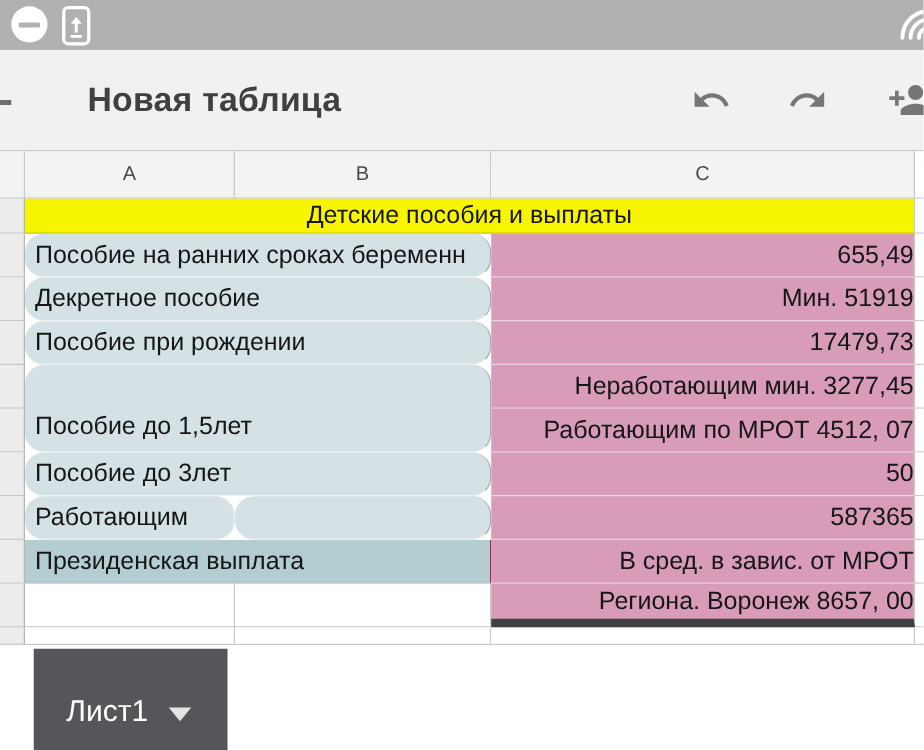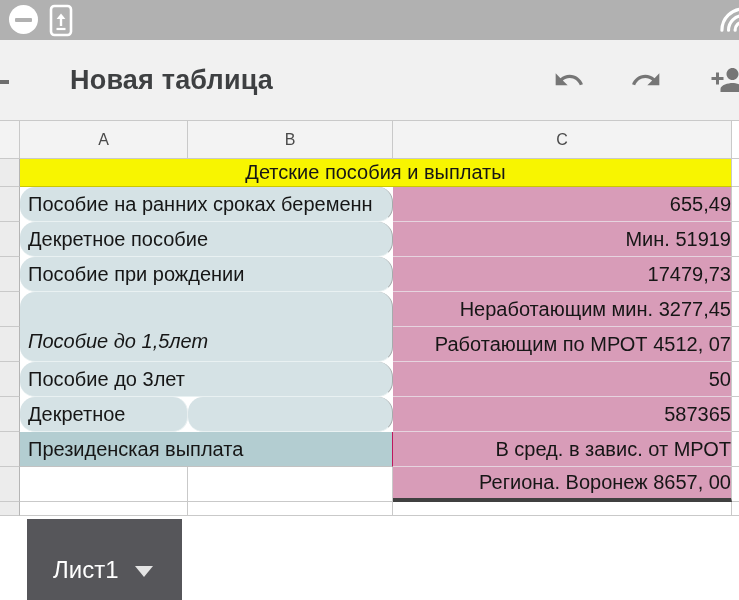--- a/index.html
+++ b/index.html
@@ -46,26 +46,26 @@
   td.sliver { background:#ffffff; border-right:none; }
   td.white  { background:#ffffff; }
 
   td.banner { background:var(--banner-bg,#f8f500); text-align:center;
               border-bottom:1px solid rgba(0,0,0,.18); }
   td.lbl    { background:var(--label-bg,#d5e2e5); text-align:left; padding-left:8px;
               border-bottom:1px solid #e9f1f2; border-right:1px solid #a6abac;border-radius:15px; }
   td.lbl.nowrap { white-space:nowrap; }
   td.lbl.split-a { border-right:1px solid #e8eff0; }
   td.lbl.split-b { border-right:1px solid #a6abac; }
-  td.lbl.vmerge { vertical-align:bottom; padding-bottom:8px;font-style:italic; }
+  td.lbl.vmerge { vertical-align:bottom; padding-bottom:8px; }
   td.lbl-dark { background:var(--label-dark-bg,#b3cdd1); text-align:left; padding-left:8px;
                 border-bottom:1px solid #c2c2c2; border-right:1px solid #be185d; }
   td.val    { background:var(--value-bg,#d89cb8); text-align:right;
               border-bottom:1px solid #e6d4df; }
-  td.val.last { border-bottom:4px solid #404040;margin-top:43px; }
+  td.val.last { border-bottom:7px solid #404040;margin-top:43px; }
 
   
   .sheet-tab { position:absolute; left:27px; top:519px; width:155px; height:101px;
                background:var(--tab-bg,#56565a); border:none; cursor:pointer;
                display:flex; align-items:center; padding-left:26px; }
   .sheet-tab .tab-label { color:#ffffff; font-size:24px; font-family:"Liberation Sans",sans-serif; }
   .sheet-tab .tri { width:0; height:0; margin-left:16px; margin-top:4px;
                     border-left:9px solid transparent; border-right:9px solid transparent;
                     border-top:11px solid #e4e4e4; }
 
@@ -182,21 +182,21 @@
 
   <tr class="h-row">
     <td class="rowhdr"></td>
     <td class="lbl" colspan="2">Пособие до 3лет</td>
     <td class="val">50</td>
     <td class="sliver"></td>
   </tr>
 
   <tr class="h-row">
     <td class="rowhdr"></td>
-    <td class="lbl split-a">Декретное</td>
+    <td class="lbl split-a">Работающим</td>
     <td class="lbl split-b"></td>
     <td class="val">587365</td>
     <td class="sliver"></td>
   </tr>
 
   <tr class="h-row">
     <td class="rowhdr"></td>
     <td class="lbl-dark" colspan="2">Президенская выплата</td>
     <td class="val">В сред. в завис. от МРОТ</td>
     <td class="sliver"></td>

